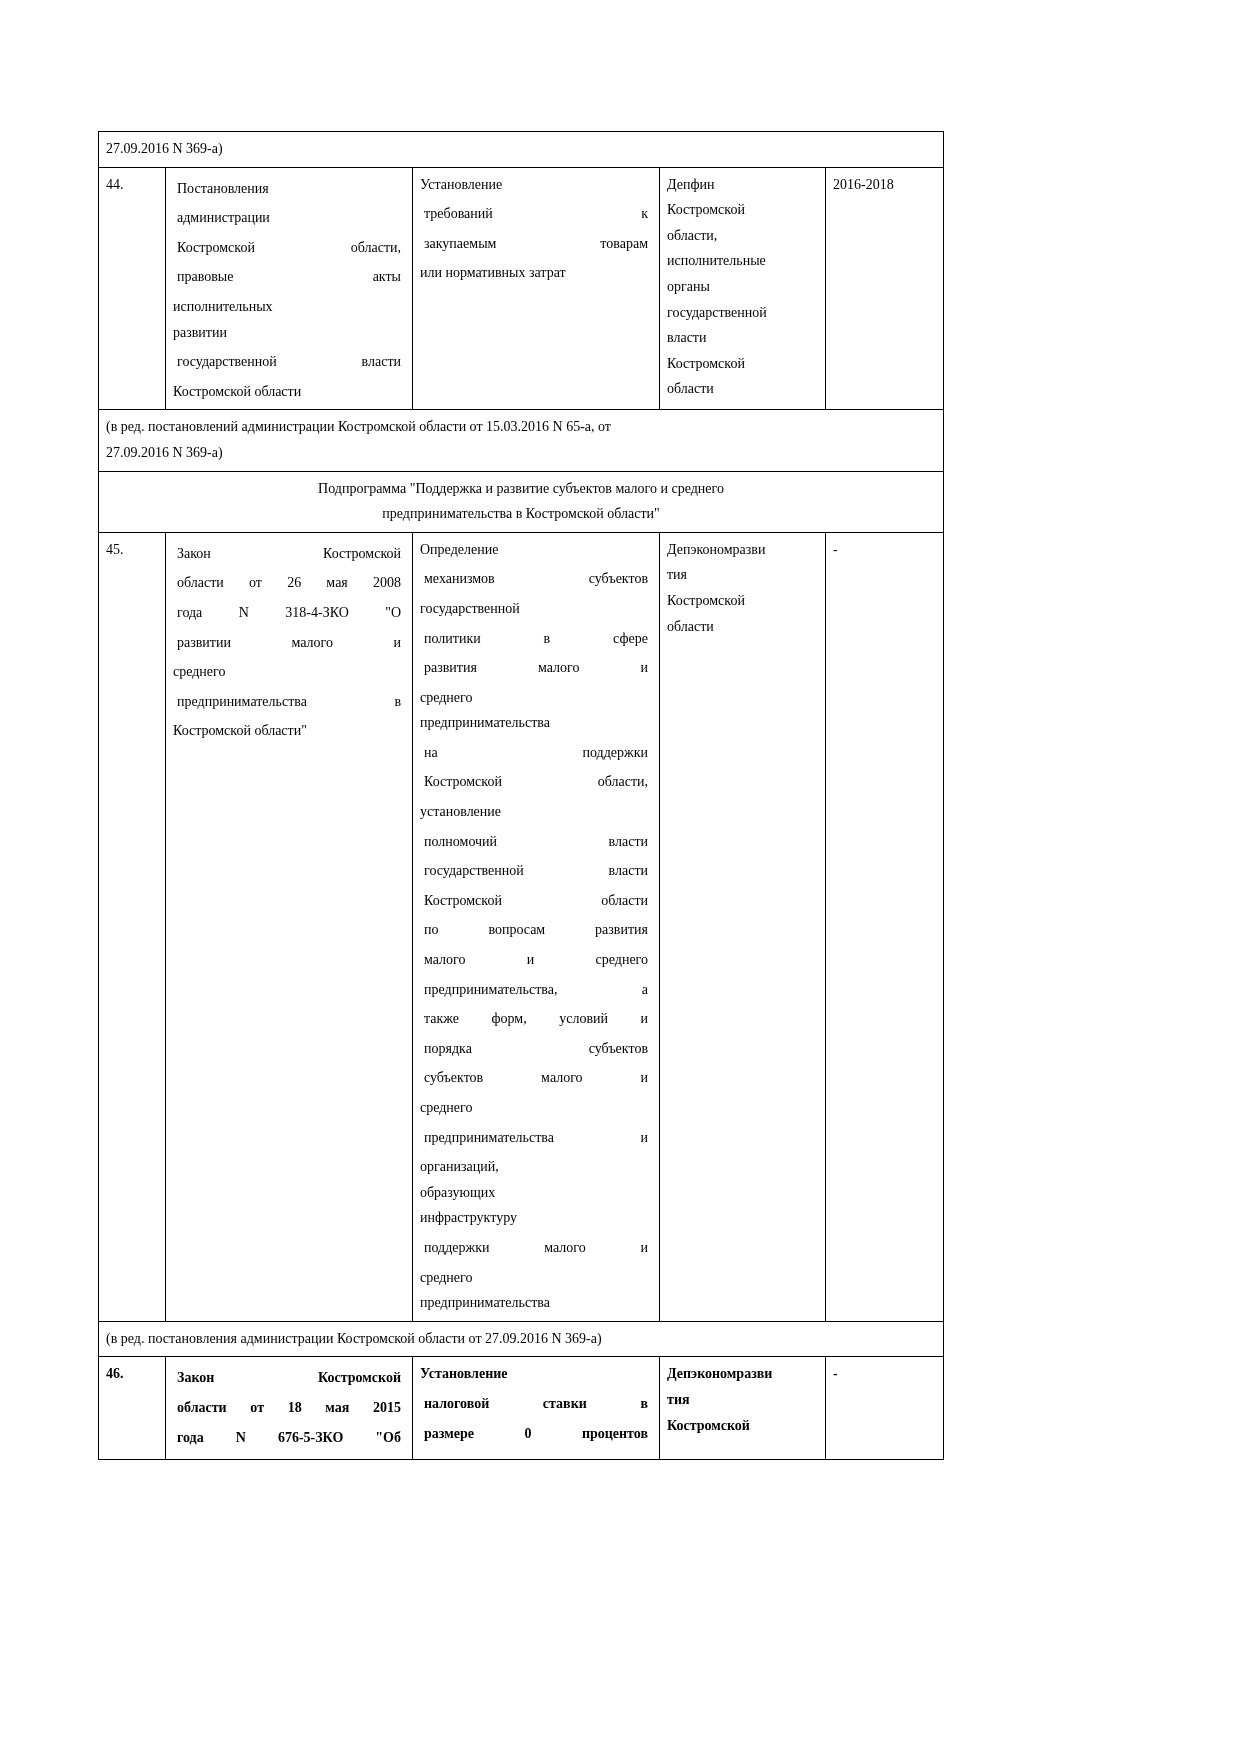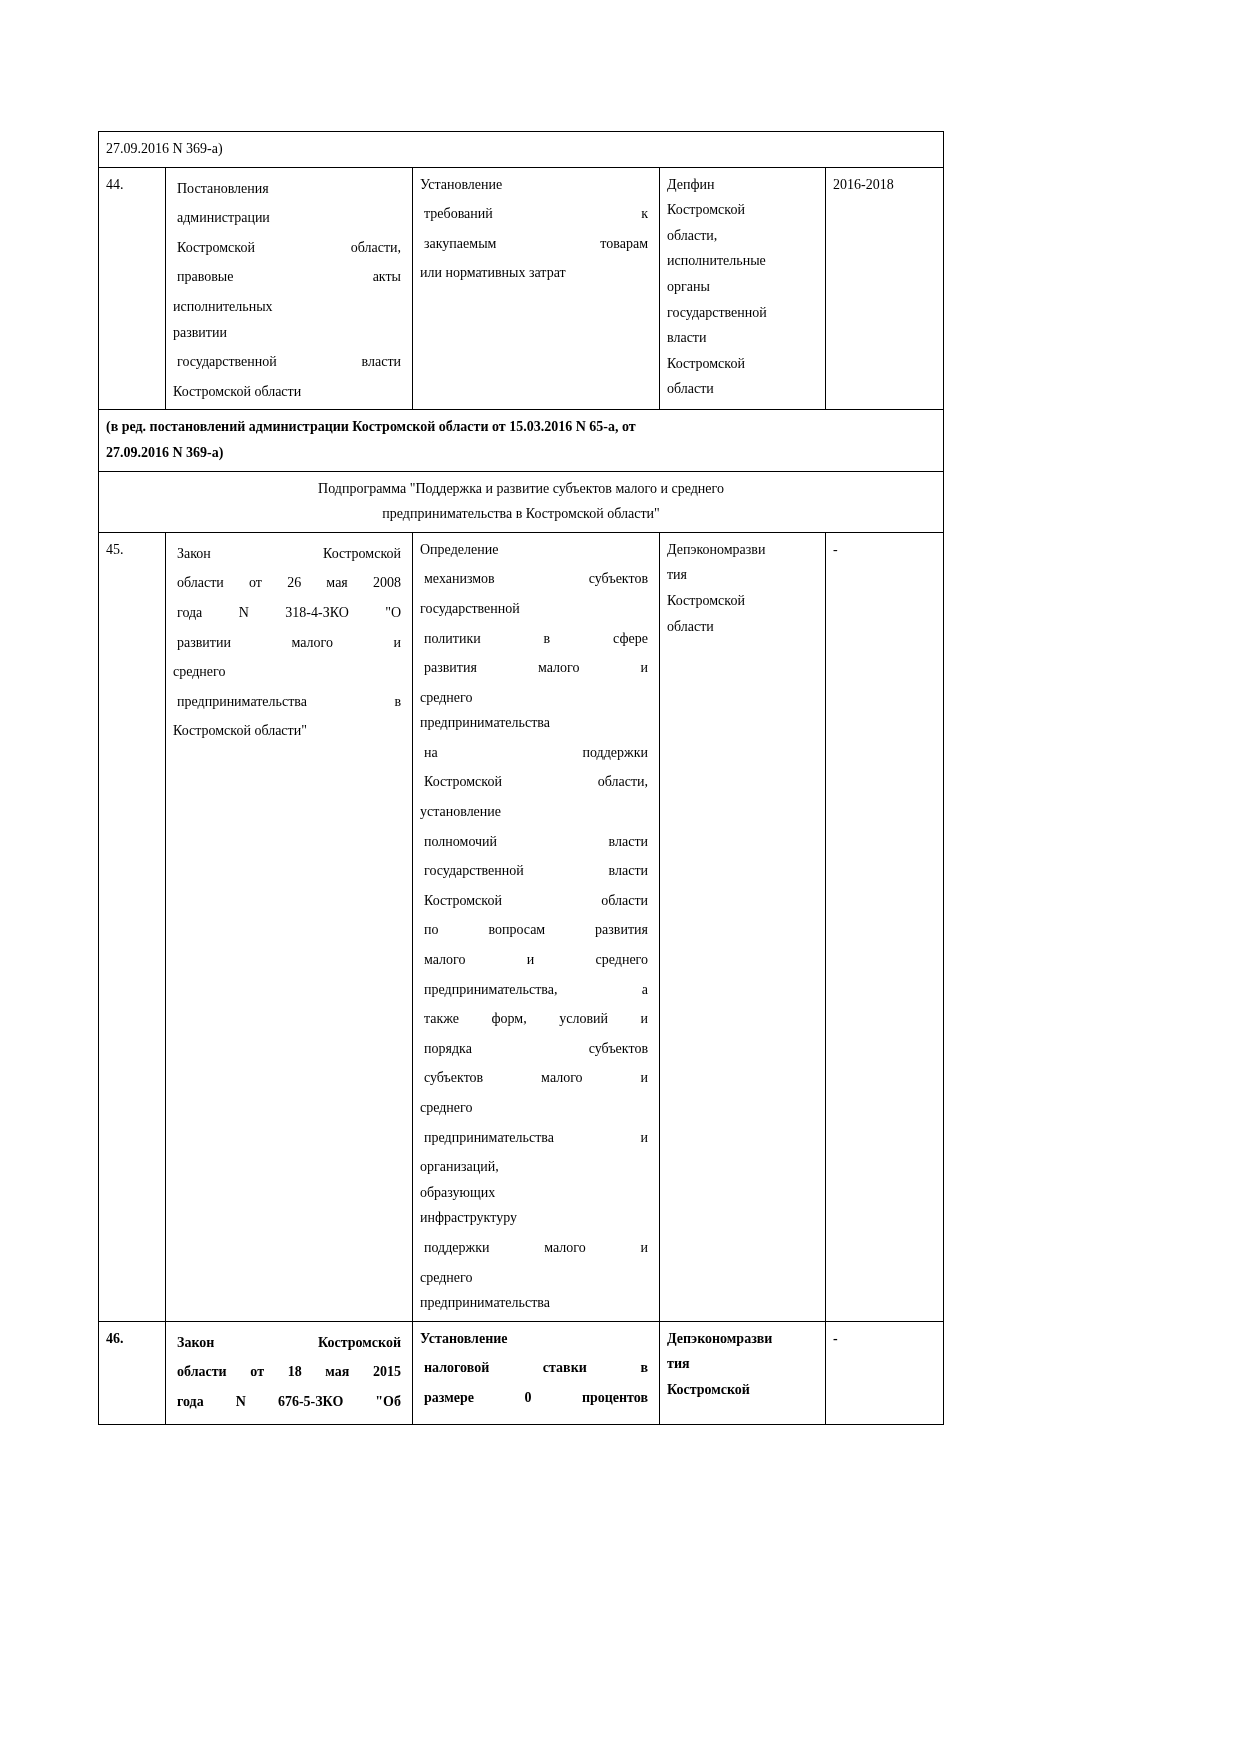--- a/index.html
+++ b/index.html
@@ -57,21 +57,20 @@
     padding-right: 2px;
   }
   td.year {
     text-align: center;
   }
 
   
   td.note {
     text-align: left;
     padding: 5px 8px 7px 8px;
-    font-weight: bold;
   }
   td.subheading {
     text-align: center;
     padding: 9px 60px 10px 60px;
   }
 
   
   td.open-top {
     border-top: none;
     border-left: 1.6px solid #000;
@@ -209,20 +208,25 @@
         </td>
         <td>
           <p class="ln-l">Депэкономразви</p>
           <p class="ln-l">тия</p>
           <p class="ln-l">Костромской</p>
           <p class="ln-l">области</p>
         </td>
         <td class="year">-</td>
       </tr>
 
+      <tr>
+        <td class="note" colspan="5">
+          <p class="ln-l">(в ред. постановления администрации Костромской области от 27.09.2016 N 369-а)</p>
+        </td>
+      </tr>
 
       <tr>
         <td class="num clip-bottom">46.</td>
         <td class="clip-bottom">
           <p class="ln">Закон Костромской</p>
           <p class="ln">области от 18 мая 2015</p>
           <p class="ln">года N 676-5-ЗКО "Об</p>
         </td>
         <td class="clip-bottom">
           <p class="ln-l">Установление</p>

